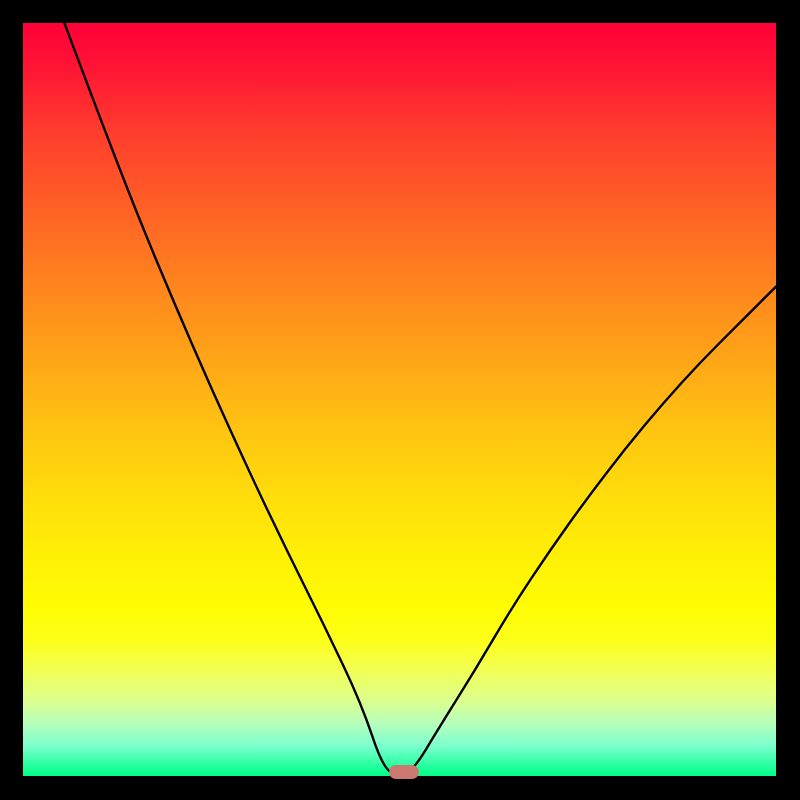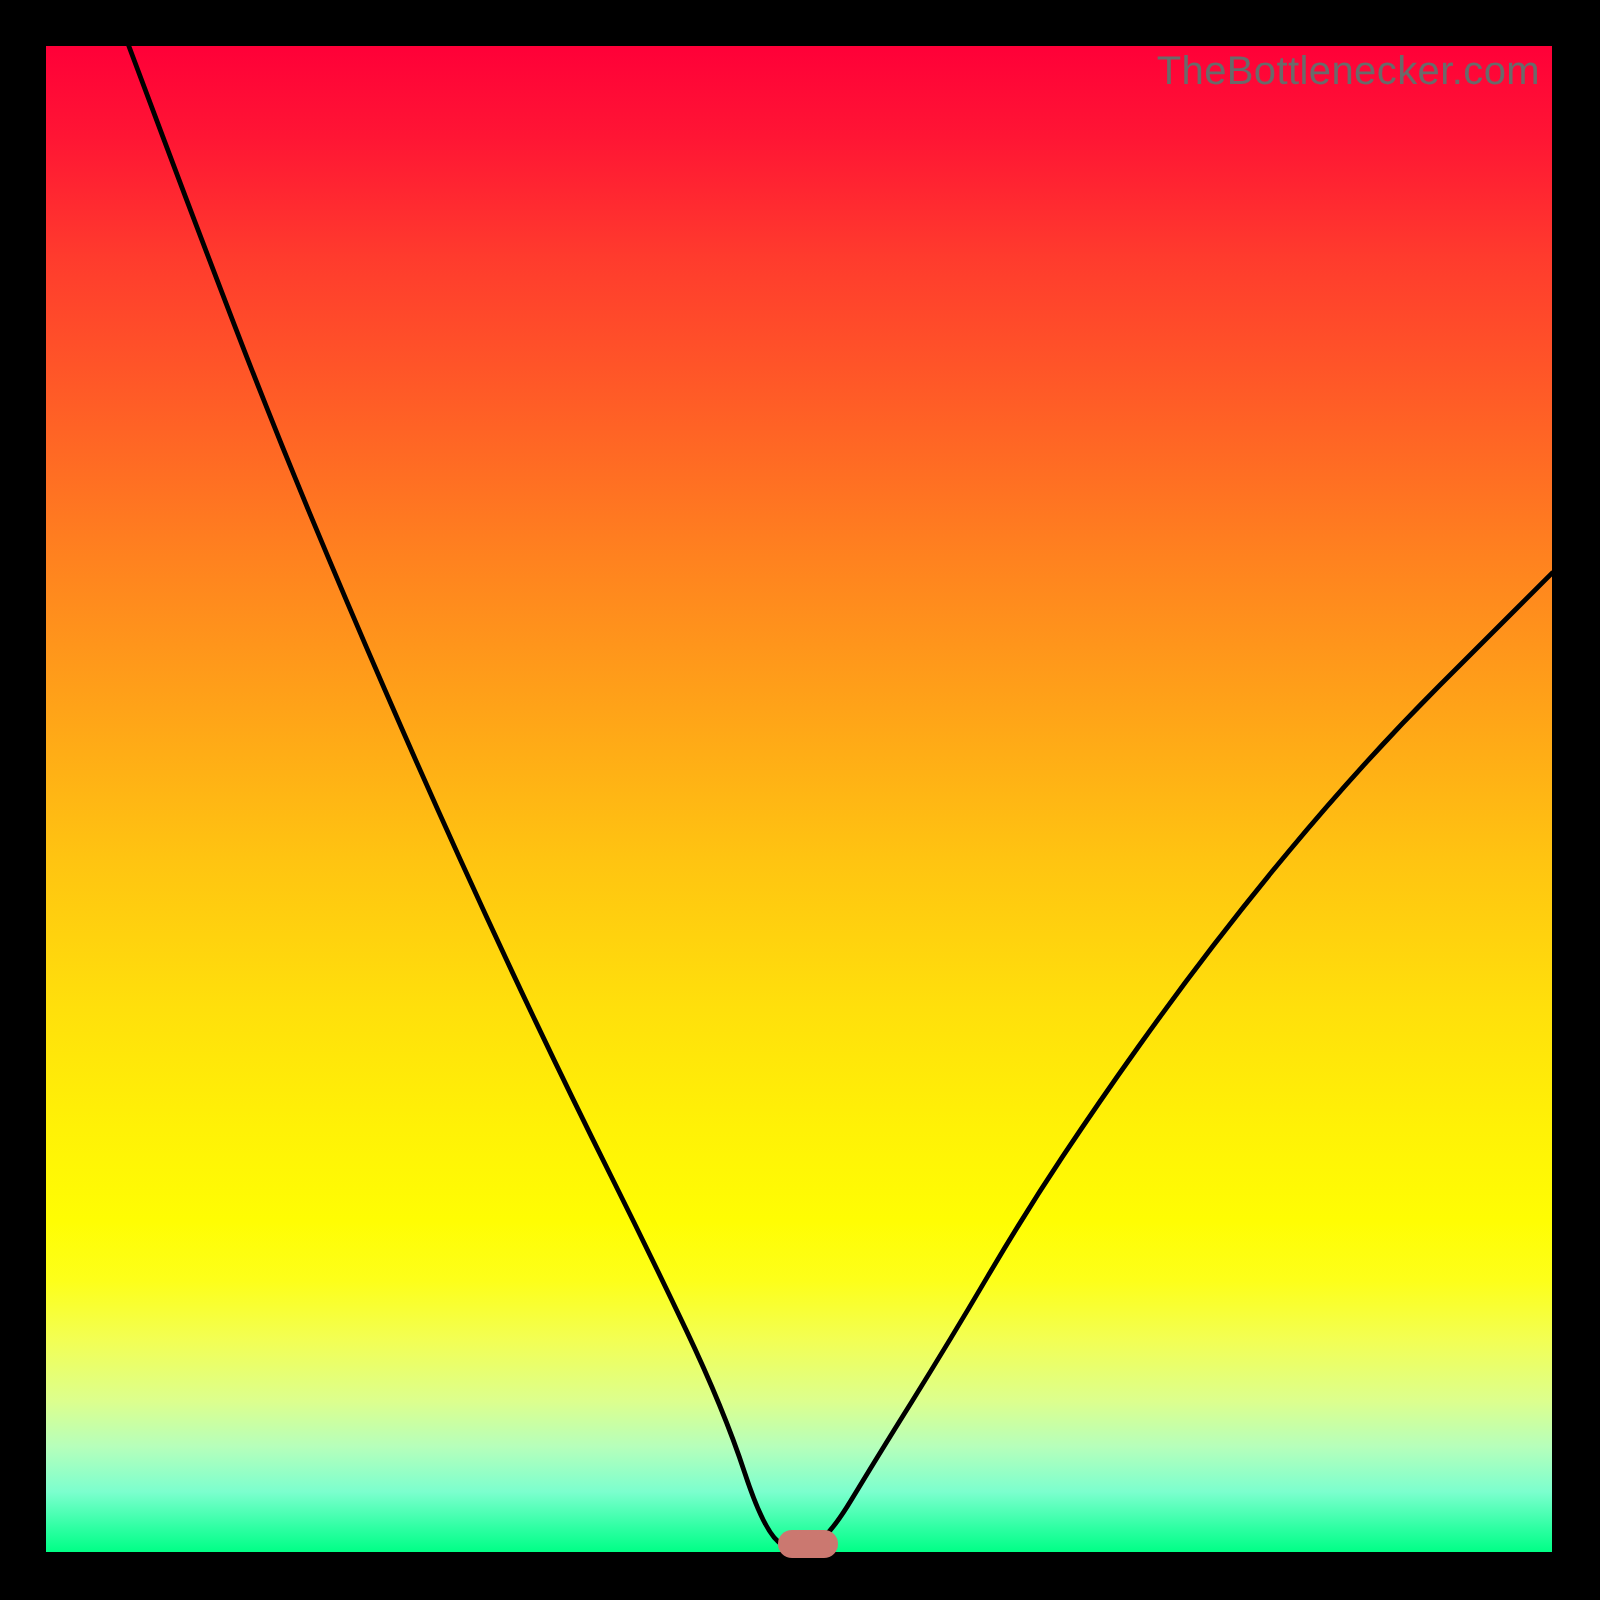--- a/index.html
+++ b/index.html
@@ -70,21 +70,20 @@
     transform: translate(-50%, -50%);
   }
 </style>
 </head>
 <body>
 
 <div class="frame">
 
   <div class="plot-area">
 
-    <span class="watermark">TheBottlenecker.com</span>
 
     <svg class="curve" viewBox="0 0 753 753" preserveAspectRatio="none">
       <path id="curve-path" fill="none" stroke="#000" stroke-width="2.4" stroke-linecap="round" stroke-linejoin="round" d="M 41.415 0 Q 41.415 0 58.3575 45.18000000000001 Q 75.3 90.36000000000001 94.125 139.305 Q 112.95 188.25 131.775 233.43 Q 150.6 278.61 169.425 321.9075 Q 188.25 365.205 207.075 406.62 Q 225.9 448.03499999999997 244.72500000000002 487.5675 Q 263.55 527.1 282.375 564.75 Q 301.2 602.4 320.025 641.9325 Q 338.85 681.465 349.392 713.4675 Q 359.93399999999997 745.47 368.217 749.235 Q 376.5 753 384.03 749.235 Q 391.56 745.47 402.855 726.645 Q 414.15000000000003 707.82 432.975 677.7 Q 451.8 647.5799999999999 470.625 615.5775 Q 489.45 583.575 508.275 555.3375000000001 Q 527.1 527.1 545.925 500.745 Q 564.75 474.39 583.575 449.9175 Q 602.4 425.445 621.2249999999999 402.855 Q 640.05 380.265 658.875 359.5575 Q 677.7 338.84999999999997 696.5250000000001 320.025 Q 715.35 301.2 734.175 282.375 T 753 263.55"></path>
     </svg>
 
     <div id="min-marker" class="marker" style="left: 381.018px; top: 749px;"></div>
 
   </div>
 
 </div>

